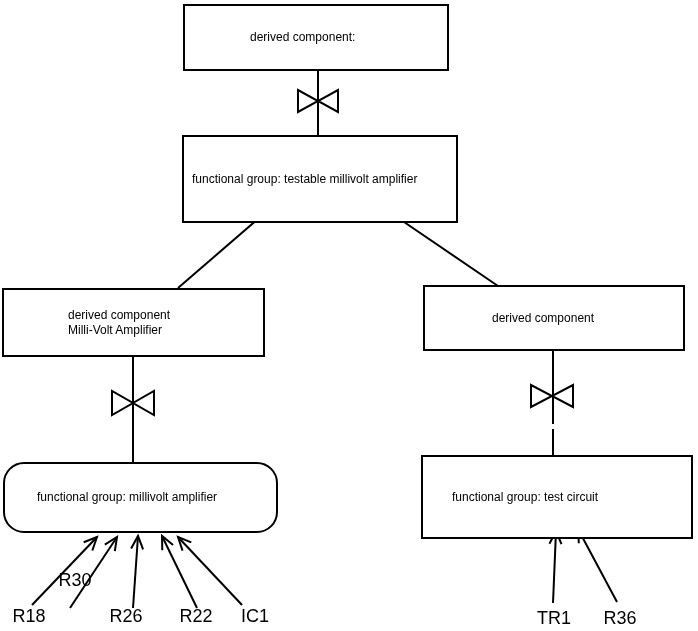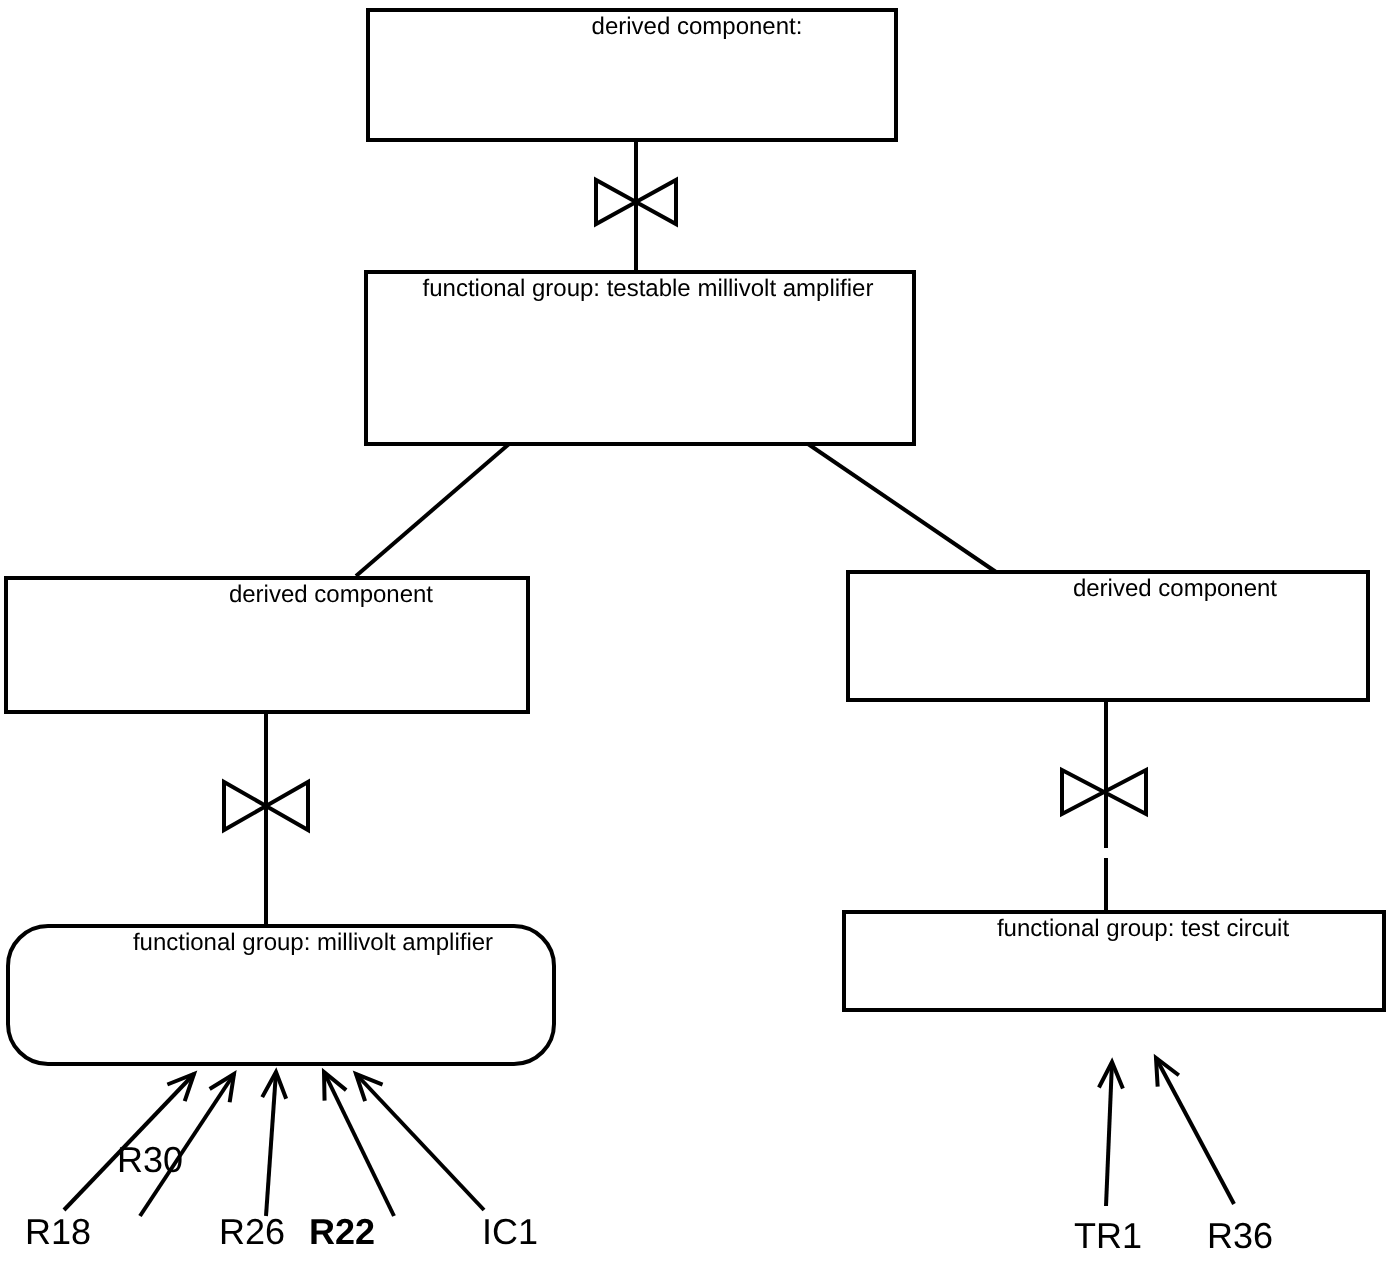--- a/index.html
+++ b/index.html
@@ -22,20 +22,21 @@
     top: 0;
     width: 698px;
     height: 631px;
   }
   .box {
     position: absolute;
     border: 2px solid #000000;
     background: #ffffff;
     box-sizing: border-box;
     display: flex;
+    flex-direction: column;
     justify-content: center;
     font-size: 12px;
     line-height: 15px;
   }
   .box-line {
     white-space: pre;
   }
   .leaf-label {
     position: absolute;
     transform: translateX(-50%);
@@ -90,35 +91,36 @@
   <div class="box" style="left:183px; top:4px; width:266px; height:67px; padding-left:65px;">
     <div class="box-line">derived component:</div>
   </div>
 
   <div class="box" style="left:182px; top:135px; width:276px; height:88px; padding-left:8px;">
     <div class="box-line">functional group: testable millivolt amplifier</div>
   </div>
 
   <div class="box" style="left:2px; top:288px; width:263px; height:69px; padding-left:64px;">
     <div class="box-line">derived component</div>
+    <div class="box-line">Milli-Volt Amplifier</div>
   </div>
 
   <div class="box" style="left:3px; top:462px; width:275px; height:71px; padding-left:32px;border-radius:21px;">
     <div class="box-line">functional group: millivolt amplifier</div>
   </div>
 
   <div class="box" style="left:423px; top:285px; width:262px; height:66px; padding-left:67px;">
     <div class="box-line">derived component</div>
   </div>
 
-  <div class="box" style="left:421px; top:455px; width:272px; height:51px; padding-left:29px;">
+  <div class="box" style="left:421px; top:455px; width:272px; height:84px; padding-left:29px;">
     <div class="box-line">functional group: test circuit</div>
   </div>
 
   <div class="leaf-label" style="left:29px; top:608px;">R18</div>
   <div class="leaf-label" style="left:75px; top:572px;text-align:center;">R30</div>
   <div class="leaf-label" style="left:126px; top:608px;">R26</div>
-  <div class="leaf-label" style="left:171px; top:608px;font-weight:bold;">R22</div>
+  <div class="leaf-label" style="left:196px; top:608px;">R22</div>
   <div class="leaf-label" style="left:217px; top:608px;margin-left:38px;">IC1</div>
   <div class="leaf-label" style="left:554px; top:610px;">TR1</div>
   <div class="leaf-label" style="left:620px; top:610px;">R36</div>
 
 </div>
 
 </body></html>

